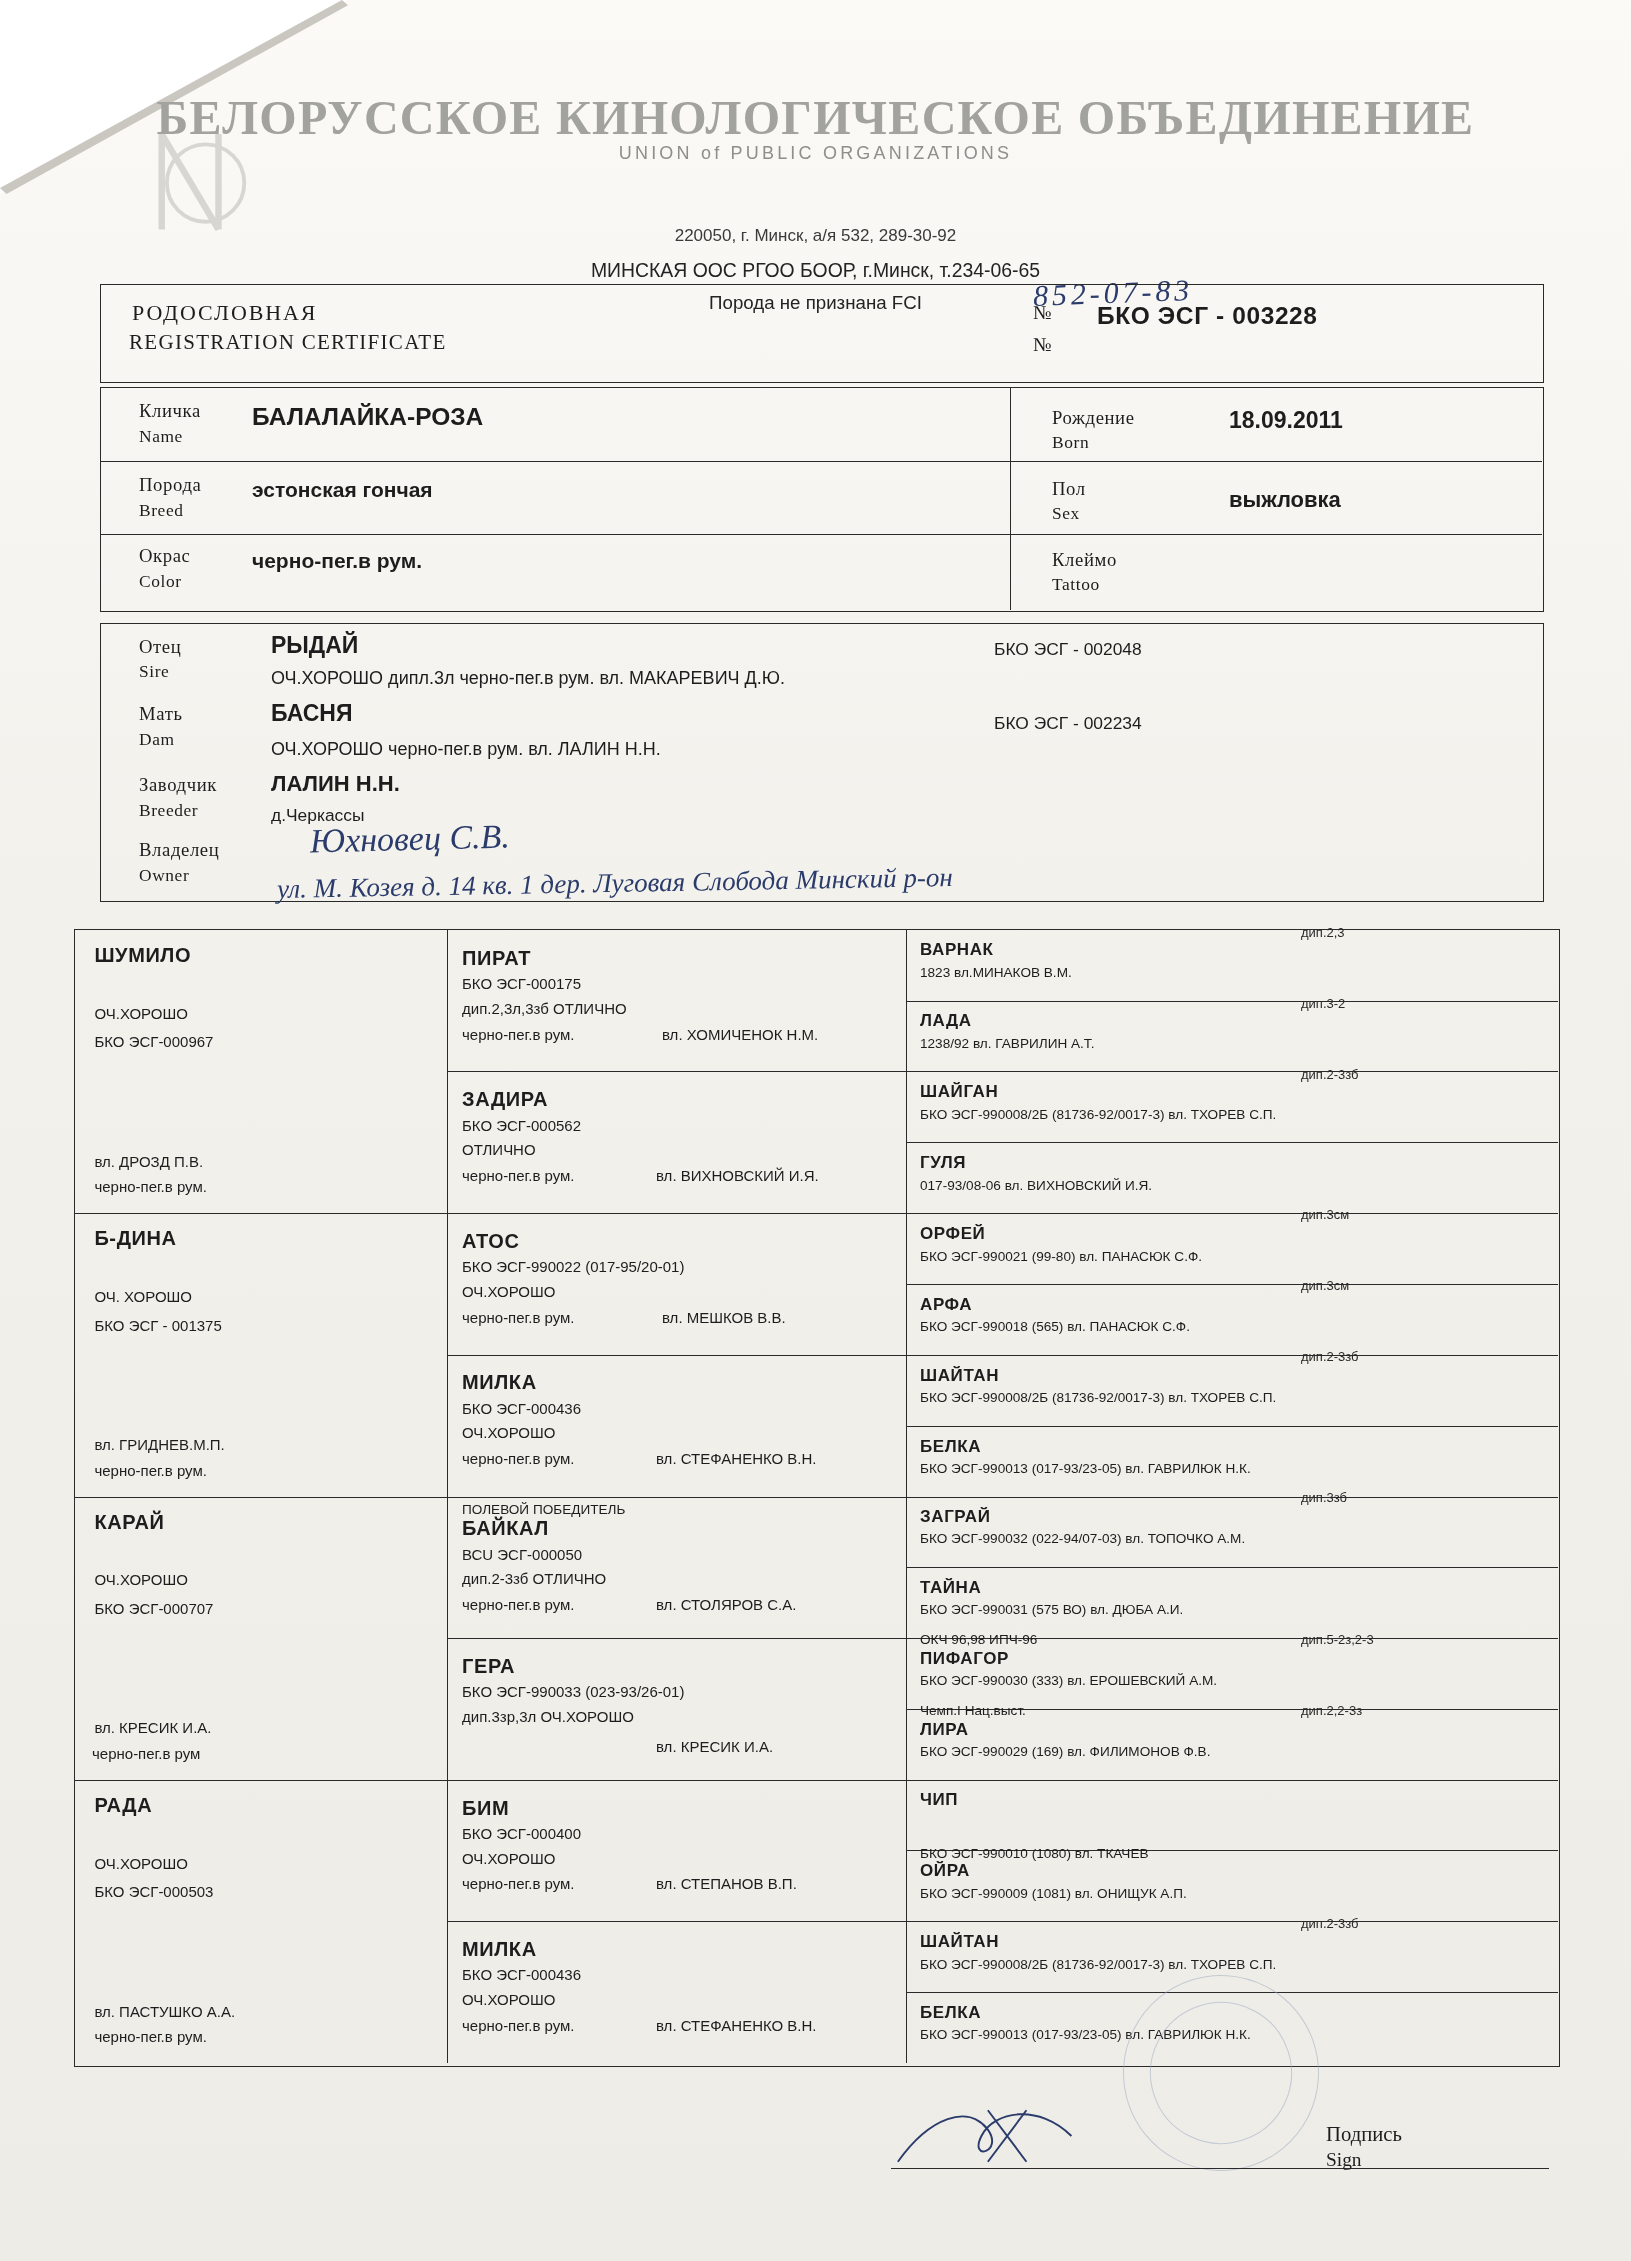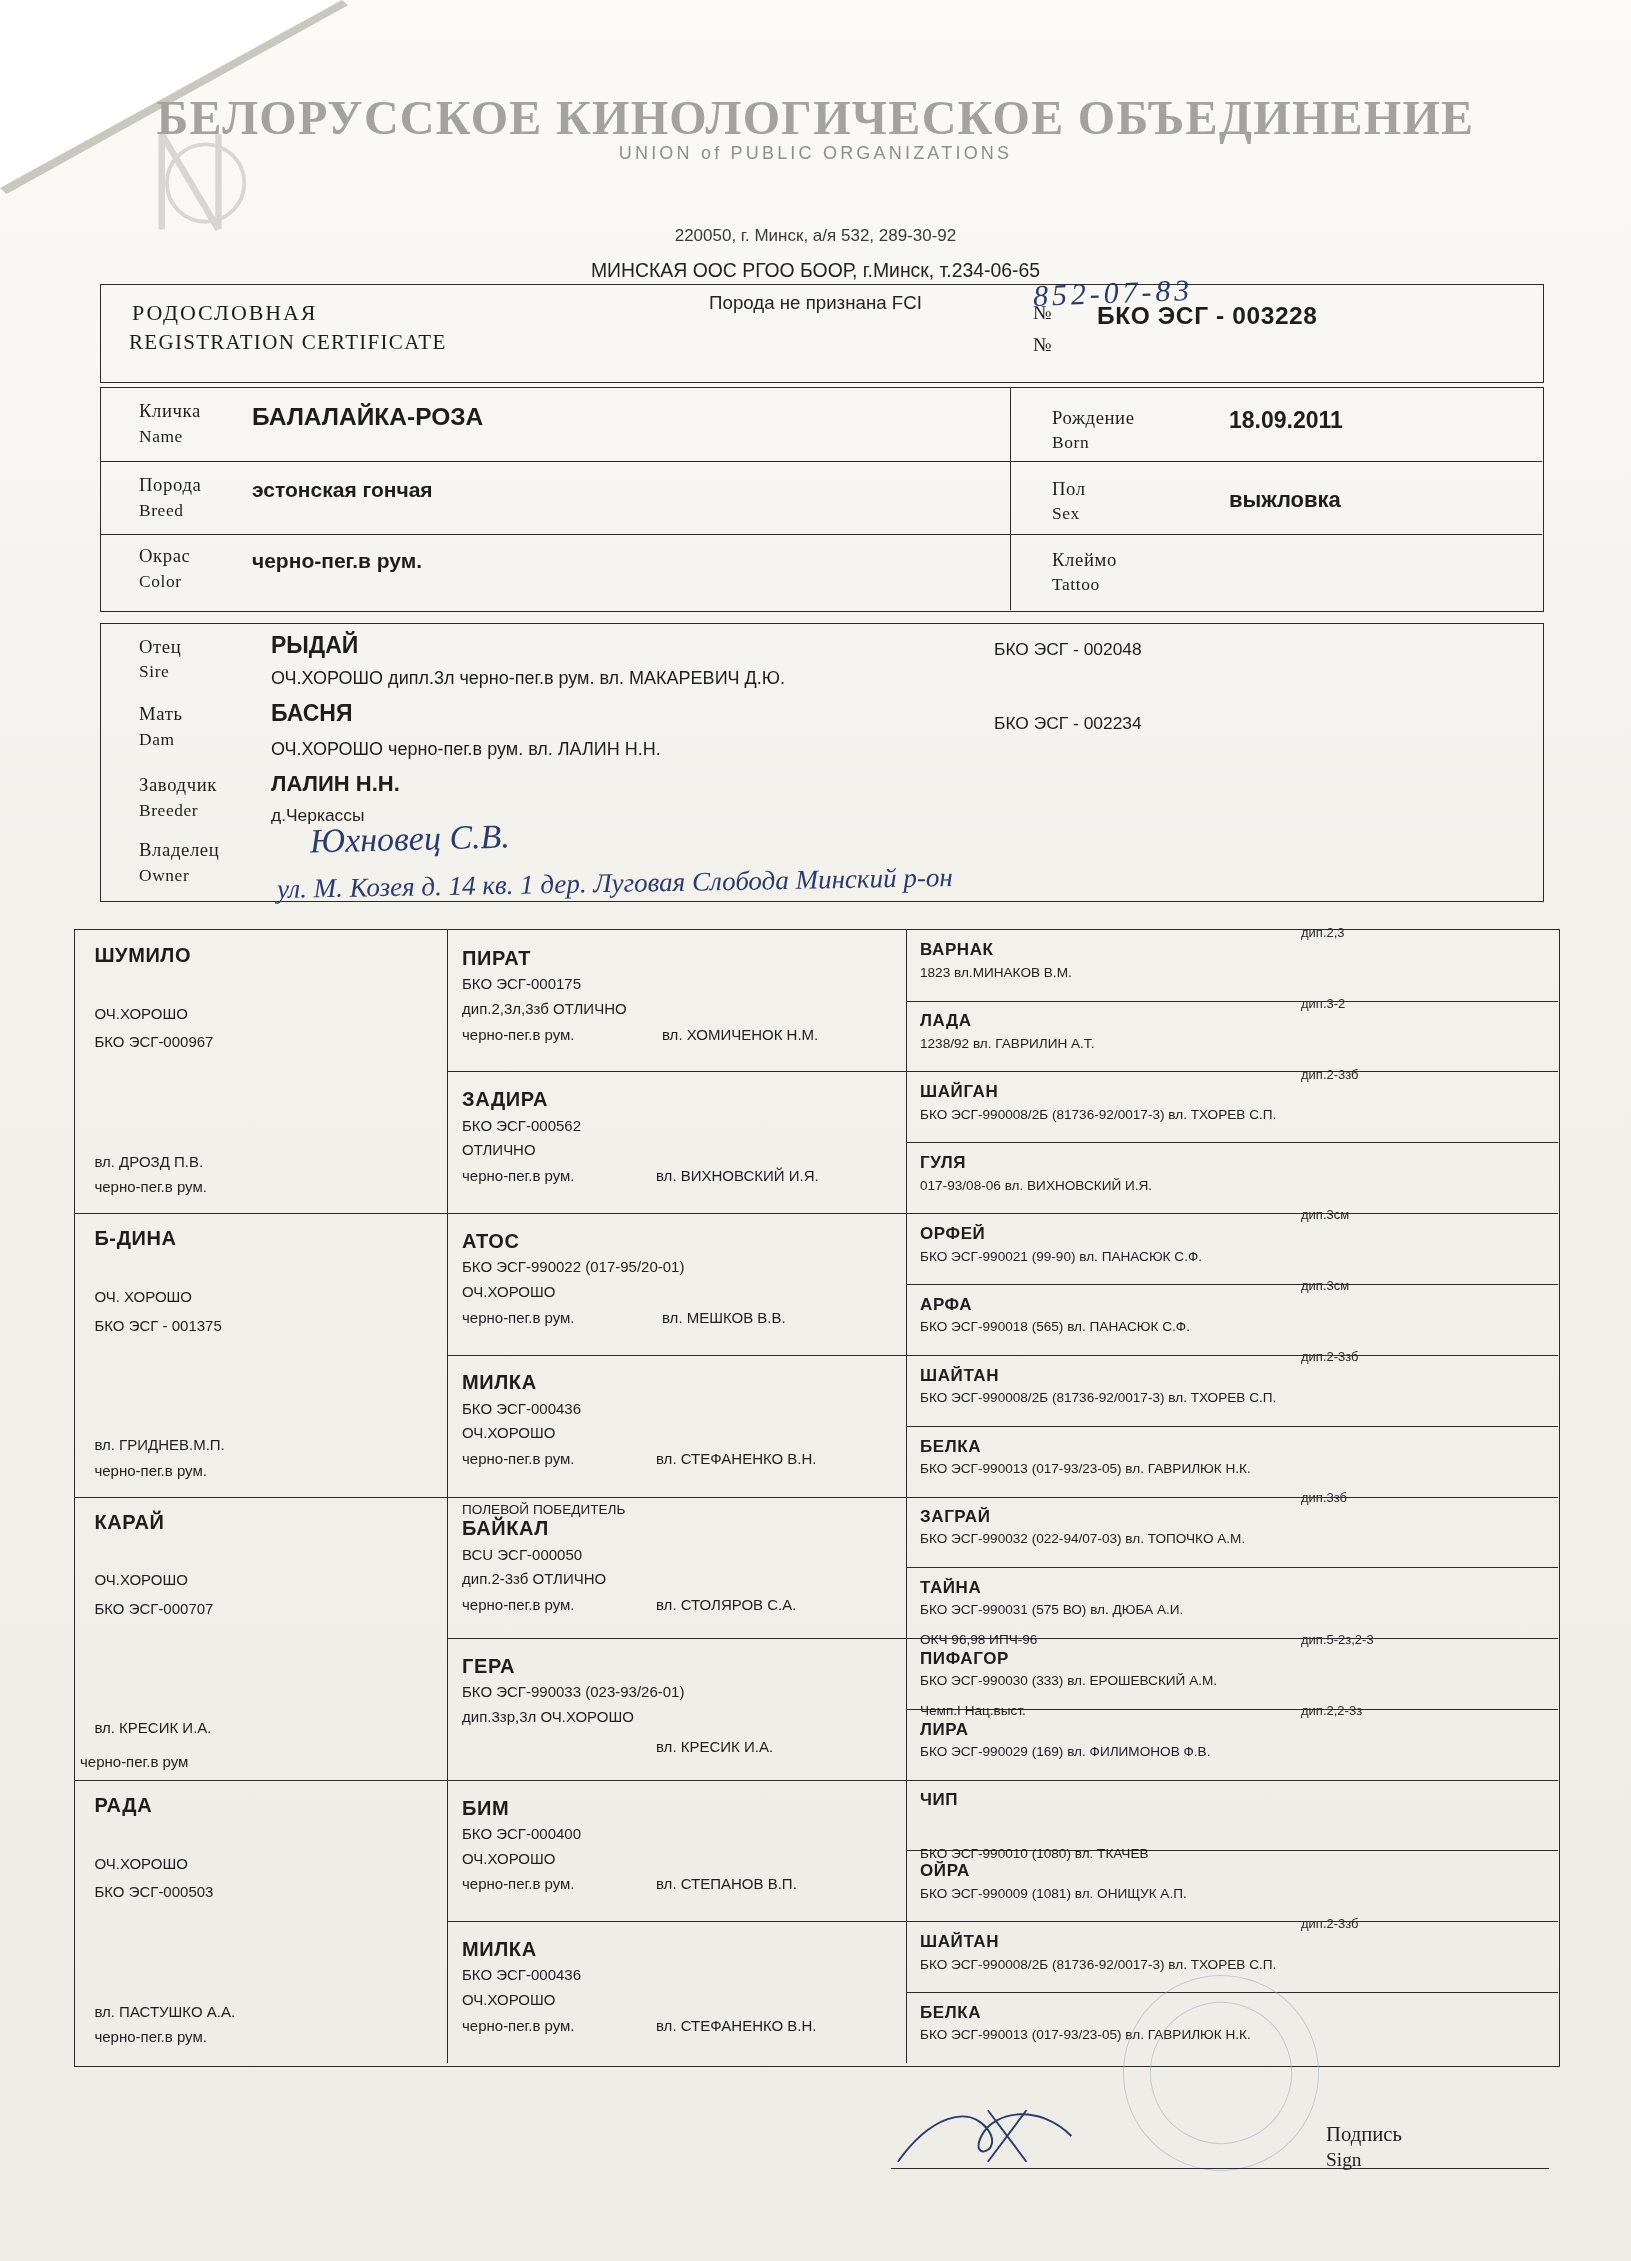--- a/index.html
+++ b/index.html
@@ -209,21 +209,21 @@
     <div class="pcell pline" style="left:19.4px;top:387px;">БКО ЭСГ  - 001375</div>
     <div class="pcell pline" style="left:19.4px;top:506px;">вл.  ГРИДНЕВ.М.П.</div>
     <div class="pcell pline" style="left:19.4px;top:532px;">черно-пег.в  рум.</div>
 
     <div class="pcell" style="left:19.4px;top:581px;width:342px;">
       <div class="pname">КАРАЙ</div>
     </div>
     <div class="pcell pline" style="left:19.4px;top:641px;">ОЧ.ХОРОШО</div>
     <div class="pcell pline" style="left:19.4px;top:670px;">БКО  ЭСГ-000707</div>
     <div class="pcell pline" style="left:19.4px;top:789px;">вл. КРЕСИК И.А.</div>
-    <div class="pcell pline" style="left:5px;top:815px;margin-top:8px;">черно-пег.в  рум</div>
+    <div class="pcell pline" style="left:17px;top:815px;">черно-пег.в  рум</div>
 
     <div class="pcell" style="left:19.4px;top:864px;width:342px;">
       <div class="pname">РАДА</div>
     </div>
     <div class="pcell pline" style="left:19.4px;top:925px;">ОЧ.ХОРОШО</div>
     <div class="pcell pline" style="left:19.4px;top:953px;">БКО  ЭСГ-000503</div>
     <div class="pcell pline" style="left:19.4px;top:1073px;">вл. ПАСТУШКО А.А.</div>
     <div class="pcell pline" style="left:19.4px;top:1098px;">черно-пег.в  рум.</div>
 
     <div class="pcell pline-sm" style="left:387px;top:5.2px;"></div>
@@ -292,21 +292,21 @@
 
     <div class="pcell pname" style="left:845px;top:152px;font-size:17px;">ШАЙГАН</div>
     <div class="pcell pline-sm" style="left:845px;top:177px;">БКО ЭСГ-990008/2Б  (81736-92/0017-3) вл. ТХОРЕВ С.П.</div>
     <div class="pcell dip" style="left:1226px;top:137px;">дип.2-3зб</div>
 
     <div class="pcell pname" style="left:845px;top:223px;font-size:17px;">ГУЛЯ</div>
     <div class="pcell pline-sm" style="left:845px;top:248px;">017-93/08-06 вл. ВИХНОВСКИЙ И.Я.</div>
     <div class="pcell dip" style="left:1226px;top:208px;"></div>
 
     <div class="pcell pname" style="left:845px;top:294px;font-size:17px;">ОРФЕЙ</div>
-    <div class="pcell pline-sm" style="left:845px;top:319px;">БКО ЭСГ-990021  (99-90) вл. ПАНАСЮК С.Ф.</div>
+    <div class="pcell pline-sm" style="left:845px;top:319px;">БКО ЭСГ-990021  (99-80) вл. ПАНАСЮК С.Ф.</div>
     <div class="pcell dip" style="left:1226px;top:277px;">дип.3см</div>
 
     <div class="pcell pname" style="left:845px;top:365px;font-size:17px;">АРФА</div>
     <div class="pcell pline-sm" style="left:845px;top:389px;">БКО ЭСГ-990018  (565) вл. ПАНАСЮК С.Ф.</div>
     <div class="pcell dip" style="left:1226px;top:348px;">дип.3см</div>
 
     <div class="pcell pname" style="left:845px;top:436px;font-size:17px;">ШАЙТАН</div>
     <div class="pcell pline-sm" style="left:845px;top:460px;">БКО ЭСГ-990008/2Б  (81736-92/0017-3) вл. ТХОРЕВ С.П.</div>
     <div class="pcell dip" style="left:1226px;top:419px;">дип.2-3зб</div>
 

